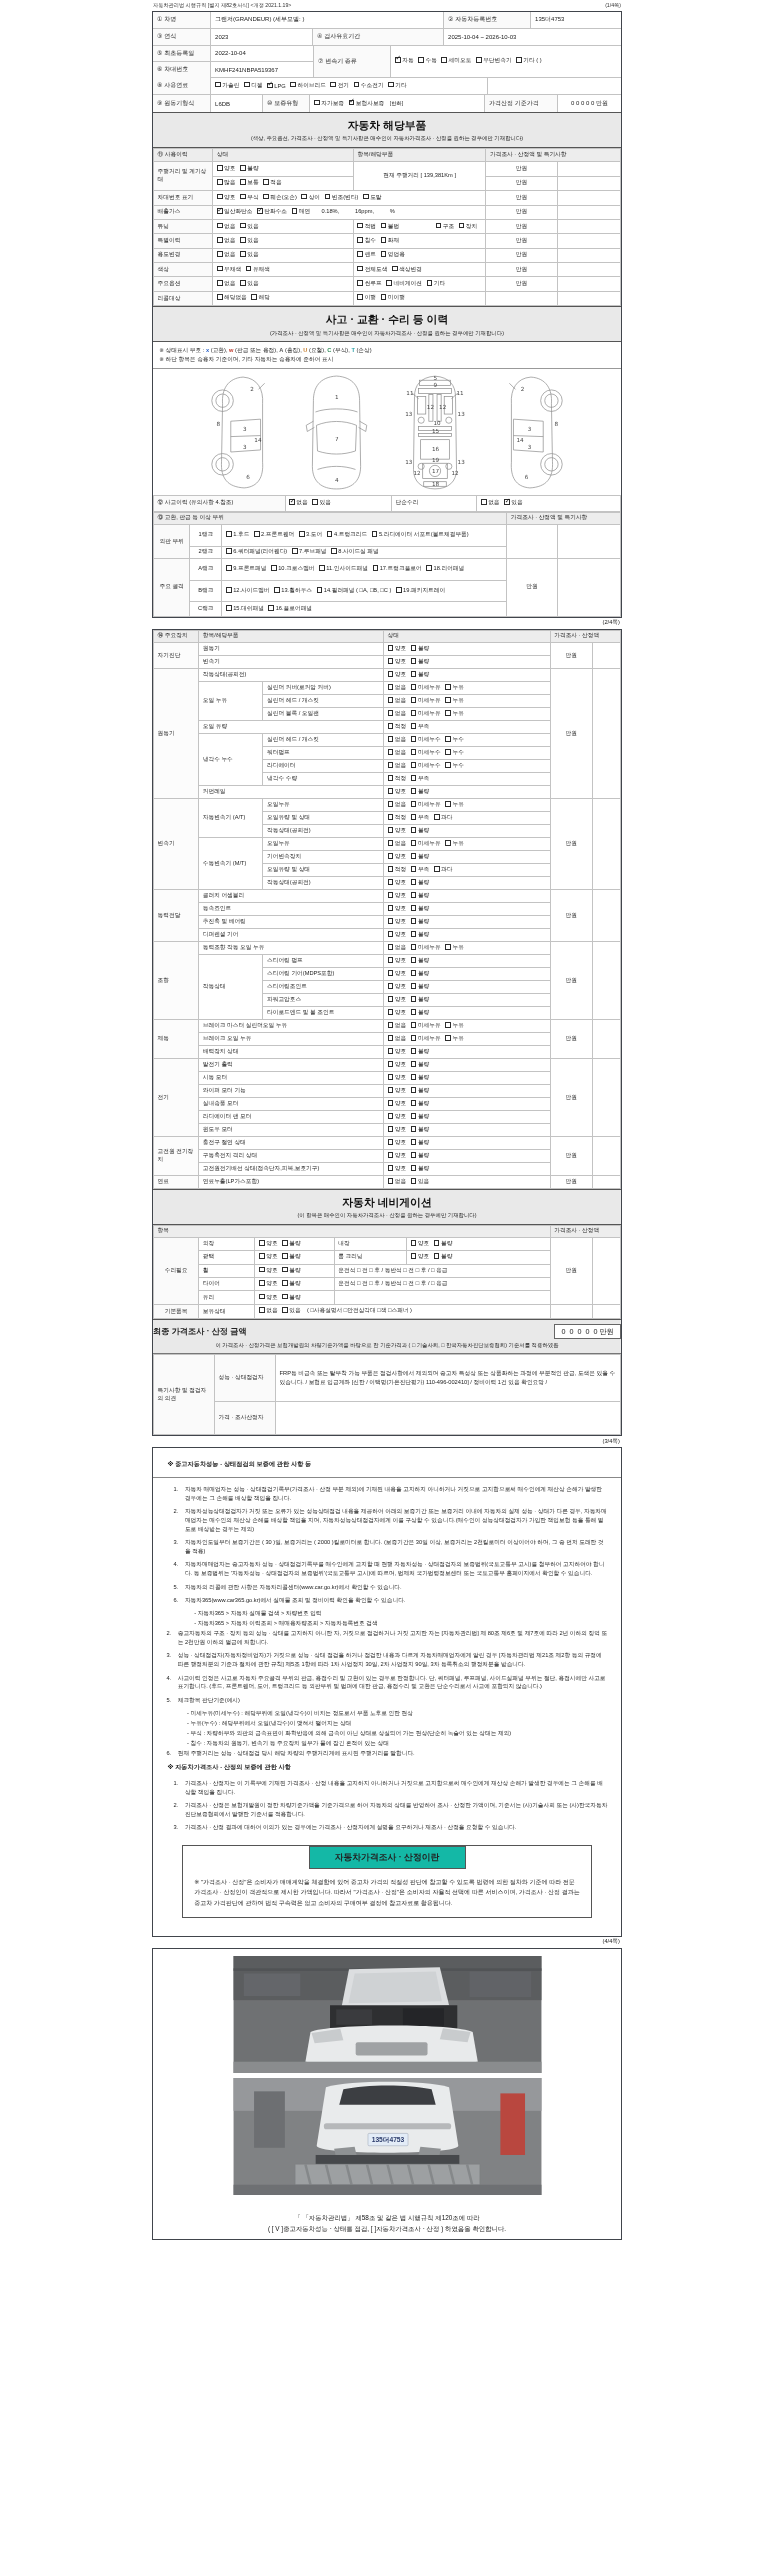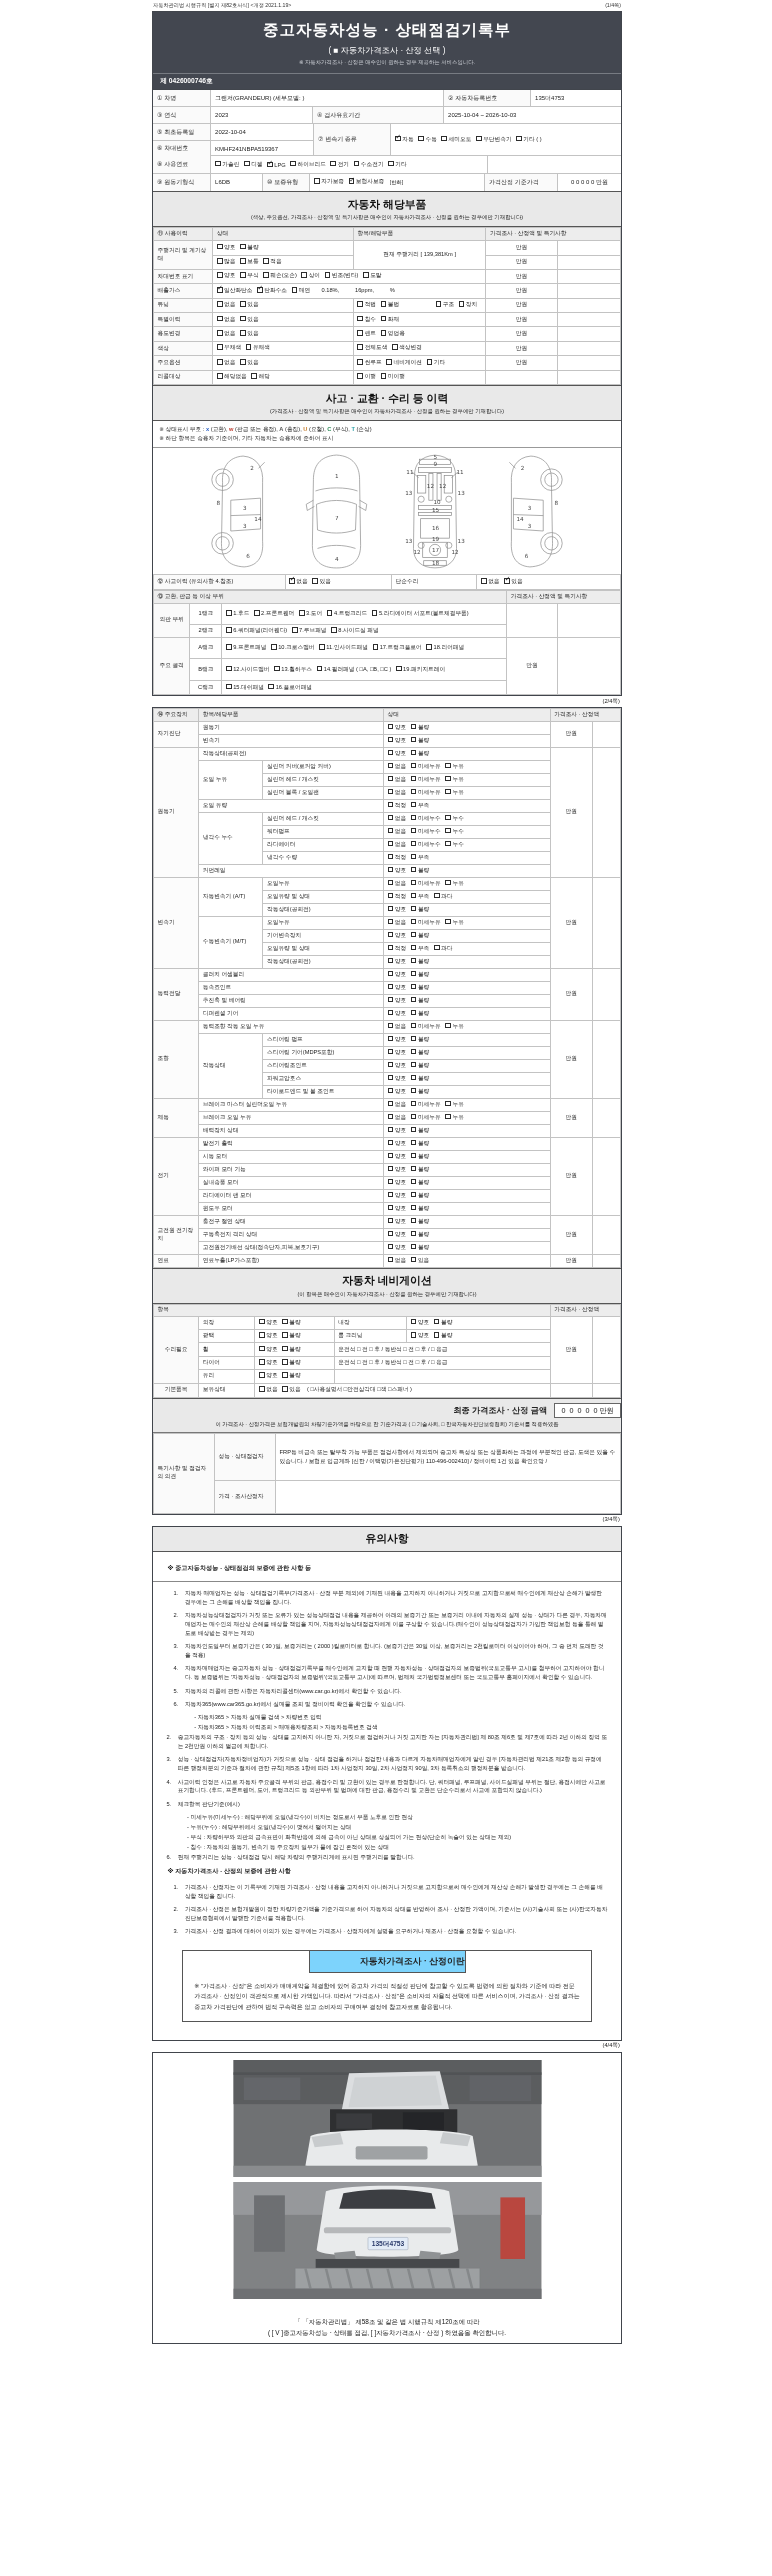--- a/index.html
+++ b/index.html
@@ -45,35 +45,35 @@
   
   .legend{font-size:5.7px;padding:4.1px 6.2px 1px 6.2px;line-height:1.5;}
   .legend2{font-size:5.7px;padding:0 6.2px 4.1px 6.2px;}
   .diagwrap{border-top:0.5px solid #999;display:flex;justify-content:center;gap:19.6px;padding:5.2px 0 4.1px 0;}
   .diagwrap svg{display:block;}
   .dnum{font-size:11px;fill:#444;font-family:"DejaVu Sans",sans-serif;}
   .dln{stroke:#8d8d8d;fill:none;stroke-width:1.4;}
   .dfill{fill:none;stroke:#8d8d8d;stroke-width:1.4;}
   
   .finalband{background:#e9e9e9;border-top:0.8px solid #555;border-bottom:0.5px solid #777;padding:4.1px 0 3.6px 0;text-align:center;}
-  .finalrow{display:flex;justify-content:flex-end;align-items:center;gap:7.2px;padding-left:28px;}
+  .finalrow{display:flex;justify-content:space-between;align-items:center;gap:7.2px;}
   .finalrow .fl{font-size:8.2px;font-weight:bold;}
   .finalrow .fv{border:0.8px solid #666;background:#fff;font-size:7.2px;padding:1.5px 6.2px;white-space:pre;}
   .finalnote{font-size:5.4px;margin-top:3.1px;}
   
   .notice-body{padding:7.2px 13.4px 5.2px 13.4px;}
   .nsec{font-size:6.2px;font-weight:bold;margin:5.2px 0 7.2px 1px;}
   .nitem{display:flex;font-size:5.7px;line-height:1.55;margin-bottom:4.6px;}
   .nitem .nn{width:11.3px;flex:none;}
   .nitem .nt{flex:1;}
   .nsub{font-size:5.7px;line-height:1.55;margin:1px 0 1px 20.6px;}
   .nhr{border-top:0.5px solid #888;margin:5.2px -13.4px 7.2px -13.4px;}
   .nbox{border:0.8px solid #555;margin:13.4px 15.5px 12.4px 15.5px;padding:0 11.3px 9.3px 11.3px;}
-  .nboxtitle{border:0.8px solid #555;width:155px;margin:-0.5px auto 8px auto;text-align:right;
-             font-size:8.8px;font-weight:bold;padding:4.6px 0;background:#7dd3fc;}
+  .nboxtitle{border:0.8px solid #555;width:155px;margin:-0.5px auto 8px auto;text-align:center;
+             font-size:8.8px;font-weight:bold;padding:4.6px 0;background:#14b8a6;}
   .nboxtext{font-size:6px;line-height:1.7;}
   
   .photos{padding:7.2px 0 5.2px 0;text-align:center;}
   .photos svg{display:block;margin:0 auto 5.2px auto;}
   
   .signband{background:#e9e9e9;border-top:0.8px solid #555;border-bottom:0.8px solid #555;padding:7.2px 0 5.2px 0;}
   .signlabel{text-align:center;font-size:7.7px;color:#222;}
   .fee{text-align:right;font-size:10.3px;font-weight:bold;padding:6.2px 36px 3.1px 0;}
   .confirm{text-align:center;font-size:6.4px;line-height:1.8;padding:6.2px 0 4.1px 0;color:#111;}
   .subtd{text-align:left;}
@@ -83,26 +83,20 @@
 <body>
 
 <div class="doc">
 
   <div class="refline">
     <span>자동차관리법 시행규칙 [별지 제82호서식] &lt;개정 2021.1.19&gt;</span>
     <span>(1/4쪽)</span>
   </div>
 
   <div class="page">
-    <div class="hdr">
-      <div class="h1">중고자동차성능 · 상태점검기록부</div>
-      <div class="h2">( ■ 자동차가격조사 · 산정 선택 )</div>
-      <div class="h3">※ 자동차가격조사 · 산정은 매수인이 원하는 경우 제공하는 서비스입니다.</div>
-      <div class="docno">제 0426000746호</div>
-    </div>
 
     <div>
       <div class="frow" style="height:16px">
         <div class="fc lab" style="width:58px">① 차명</div>
         <div class="fc" style="width:233px">그랜저(GRANDEUR) (세부모델: )</div>
         <div class="fc lab" style="width:87px">② 자동차등록번호</div>
         <div class="fc grow">135더4753</div>
       </div>
       <div class="frow" style="height:16px">
         <div class="fc lab" style="width:58px">③ 연식</div>
@@ -717,23 +711,20 @@
         <td class="lab">가격 · 조사산정자</td>
         <td></td>
       </tr>
     </tbody>
       </table>
   </div>
 
   <div class="marker">(3/4쪽)</div>
 
   <div class="page">
-    <div class="band first">
-      <div class="t">유의사항</div>
-    </div>
     <div class="notice-body">
       <div class="nsec">※ 중고자동차성능 · 상태점검의 보증에 관한 사항 등</div>
       <div class="nhr"></div>
       <div id="notice-list-1" style="margin-left:7.2px">
           <div class="nitem">
             <span class="nn">1.</span>
             <span class="nt">자동차 매매업자는 성능 · 상태점검기록부(가격조사 · 산정 부분 제외)에 기재된 내용을 고지하지 아니하거나 거짓으로 고지함으로써 매수인에게 재산상 손해가 발생한 경우에는 그 손해를 배상할 책임을 집니다.</span>
           </div>
           <div class="nitem">
             <span class="nn">2.</span>

